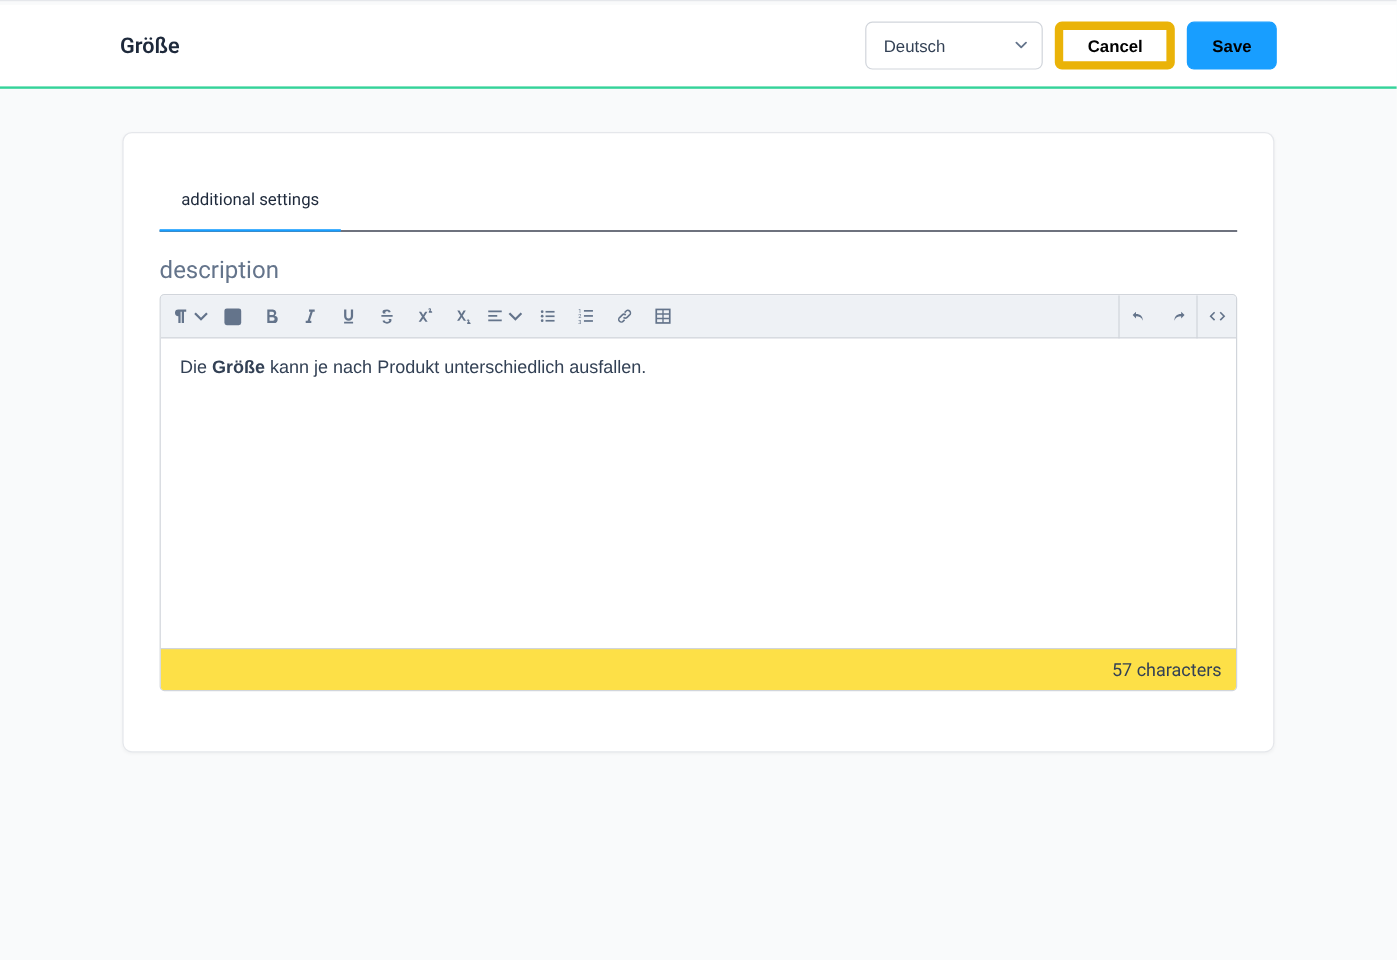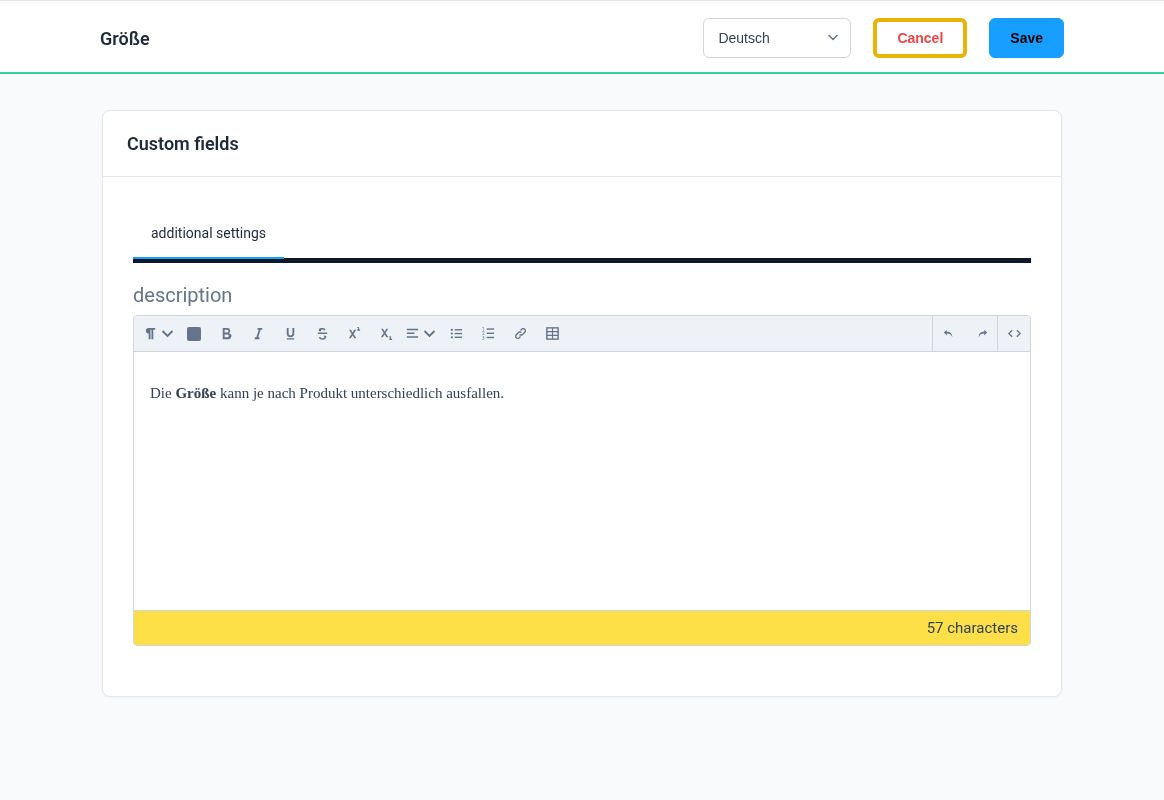--- a/index.html
+++ b/index.html
@@ -23,21 +23,21 @@
     .page-title {
       font-size: 18px;
       font-weight: 600;
       color: #1e293b;
       flex: 0 0 auto;
     }
     .header-right {
       margin-left: auto;
       display: flex;
       align-items: center;
-      gap: 22px;
+      gap: 10px;
     }
     .lang-select {
       position: relative;
       width: 148px;
     }
     .lang-select select {
       width: 100%;
       height: 40px;
       padding: 0 34px 0 14px;
       border: 1px solid #d1d5db;
@@ -63,22 +63,22 @@
       border-radius: 6px;
       font-size: 14px;
       font-weight: 600;
       cursor: pointer;
       display: inline-flex;
       align-items: center;
       justify-content: center;
     }
     .btn-secondary {
       background: #fff;
-      color: #ef4444;
-      border: 4px solid #eab308;
+      color: #000000;
+      border: 7px solid #eab308;
     }
     .btn-primary {
       background: #0b9dff;
       background: linear-gradient(180deg, #189eff 0%, #0d8fef 100%);
       background: #189eff;
       color: #000000;
       border: 1px solid #189eff;
     }
     .content { padding: 36px 0 0 0; display: flex; justify-content: center; }
     .card {
@@ -93,21 +93,21 @@
       border-bottom: 1px solid #e5e7eb;
     }
     .card-title {
       font-size: 18px;
       font-weight: 600;
       color: #1e293b;
     }
     .card-body { padding: 24px 30px 50px 30px; }
     .tabs {
       display: flex;
-      border-bottom: 5px solid #0f172a;
+      border-bottom: 1px solid #0f172a;
       margin-bottom: 20px;
       margin-top: 8px;
     }
     .tab {
       padding: 16px 18px;
       font-size: 14px;
       color: #1e293b;
       border-bottom: 2px solid transparent;
       margin-bottom: -1px;
       cursor: pointer;
@@ -142,29 +142,29 @@
       color: #64748b;
       cursor: pointer;
       border-left: 0;
     }
     .tbtn svg { width: 15px; height: 15px; }
     .tbtn.wide { width: 38px; }
     .toolbar-right .group { border-left: 1px solid #d1d5db; display: flex; height: 36px; }
     .editor-content {
       min-height: 258px;
       height: 258px;
-      padding: 30px 16px;
+      padding: 14px 16px;
       font-size: 15px;
       color: #334155;
       line-height: 1.5;
       outline: none;
       border: none;
       width: 100%;
       resize: none;
-      font-family: Liberation Serif, serif;
+      font-family: Liberation Sans, sans-serif;
     }
     .editor-content strong { font-weight: 700; }
     .editor-footer {
       background: #fde047;
       border-top: 1px solid #d1d5db;
       padding: 8px 12px;
       text-align: right;
       font-size: 15px;
       color: #334155;
     }
@@ -194,23 +194,20 @@
           </svg>
       </span>
     </div>
     <button class="btn btn-secondary">Cancel</button>
     <button class="btn btn-primary">Save</button>
   </div>
 </div>
 
 <div class="content">
   <div class="card">
-    <div class="card-header">
-      <div class="card-title">Custom fields</div>
-    </div>
     <div class="card-body">
       <div class="tabs">
         <div class="tab active">
           <span>additional settings</span>
         </div>
       </div>
 
       <label class="field-label">description</label>
 
       <div class="editor">

